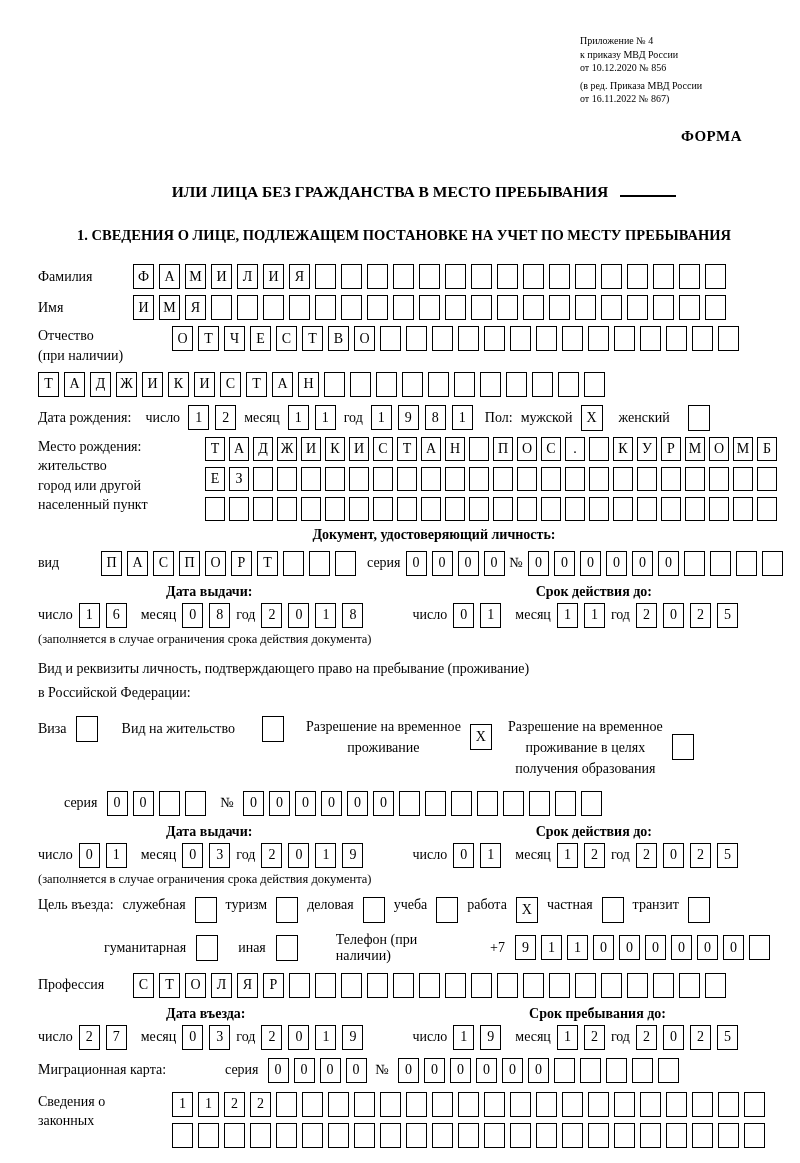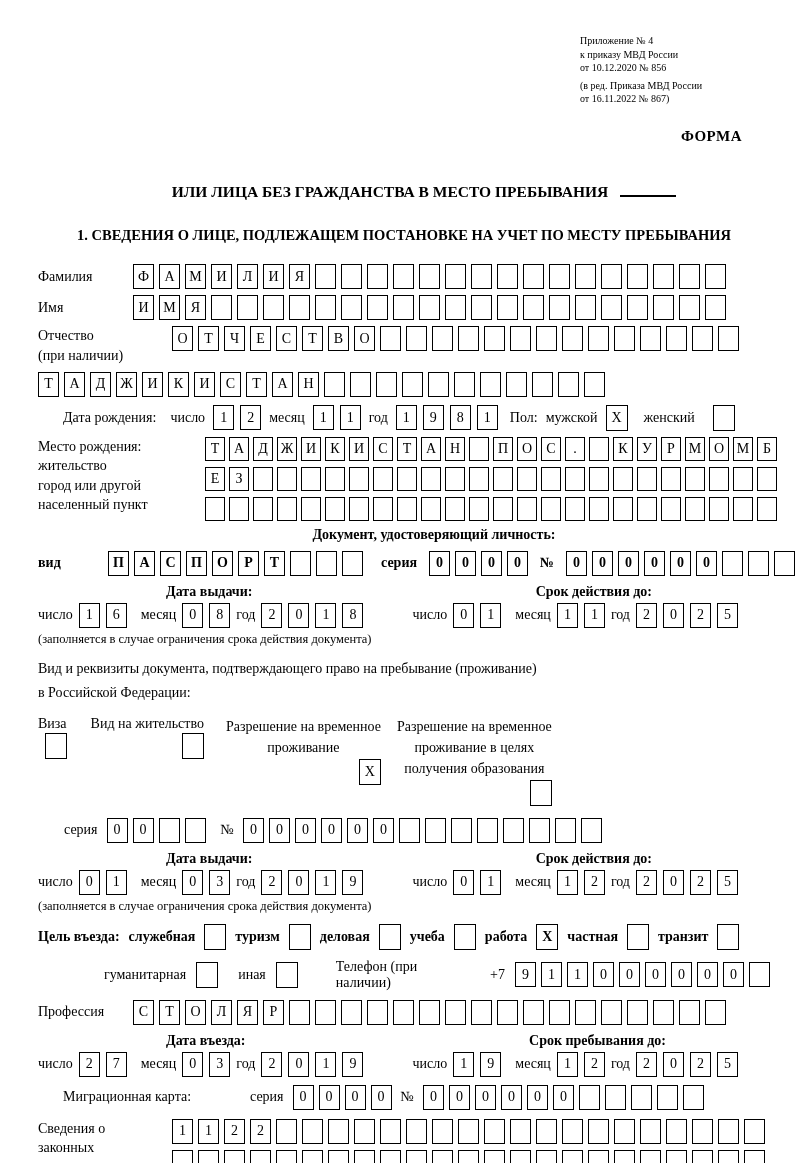--- a/index.html
+++ b/index.html
@@ -37,27 +37,27 @@
   .date-heads .h2{margin-left:auto;margin-right:118px;}
   .dates{display:flex;align-items:center;margin-bottom:4px;}
   .dgroup{display:flex;align-items:center;gap:6px;}
   .dgroup .cells{gap:6px;}
   .dates .right{margin-left:auto;margin-right:32px;}
   .note{font-size:12.5px;text-align:left;margin:0 14px 10px 0;}
 
   .dochead{font-weight:bold;text-align:center;margin:4px 0 8px 60px;}
 
   .permit-line{display:flex;align-items:flex-start;margin:10px 0 12px 0;gap:10px;}
-  .permit-line .grp{display:flex;align-items:flex-end;gap:1px;flex-direction:column;}
+  .permit-line .grp{display:flex;align-items:center;gap:9px;}
   .permit-line .lbl{text-align:center;line-height:1.5;}
   .permit-line .lbl span{display:block;}
 
-  .purpose{display:flex;align-items:center;gap:9px;margin-bottom:9px;flex-wrap:nowrap;font-weight:bold;}
+  .purpose{display:flex;align-items:flex-start;gap:9px;margin-bottom:9px;flex-wrap:nowrap;}
   .purpose2{display:flex;align-items:center;gap:10px;margin-bottom:9px;}
-  .mt8{margin-top:8px;margin-left:25px;}
+  .mt8{margin-top:8px;}
   .intro{line-height:1.75;}
 </style>
 </head>
 <body>
 
 <div class="page">
 
   <div class="hdr">
     <span class="l">Приложение № 4</span>
     <span class="l">к приказу МВД России</span>
@@ -300,21 +300,21 @@
           <span class="cell"></span>
           <span class="cell"></span>
           <span class="cell"></span>
           <span class="cell"></span>
         </div>
     </div>
   </div>
 
   <div class="dochead">Документ, удостоверяющий личность:</div>
 
-  <div class="frow" style="gap:12px;font-weight:bold;">
+  <div class="frow" style="gap:5px;">
     <span class="flabel" style="width:58px;">вид</span>
     <div class="cells">
         <span class="cell">П</span>
         <span class="cell">А</span>
         <span class="cell">С</span>
         <span class="cell">П</span>
         <span class="cell">О</span>
         <span class="cell">Р</span>
         <span class="cell">Т</span>
         <span class="cell"></span>
@@ -383,21 +383,21 @@
           <span class="cell">2</span>
           <span class="cell">0</span>
           <span class="cell">2</span>
           <span class="cell">5</span>
         </div>
     </div>
   </div>
   <div class="note">(заполняется в случае ограничения срока действия документа)</div>
 
   <div class="intro">
-    <span>Вид и реквизиты документа, подтверждающего право на пребывание (проживание)</span><br>
+    <span>Вид и реквизиты личность, подтверждающего право на пребывание (проживание)</span><br>
     <span>в Российской Федерации:</span>
   </div>
 
   <div class="permit-line">
     <div class="grp">
       <span>Виза</span>
       <span class="cb"></span>
     </div>
     <div class="grp" style="margin-left:14px;">
       <span>Вид на жительство</span>

